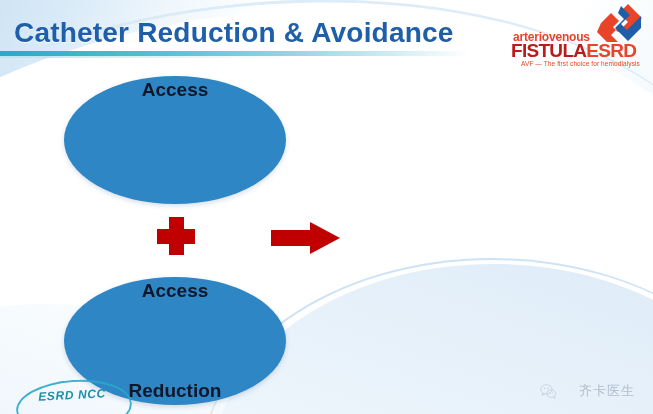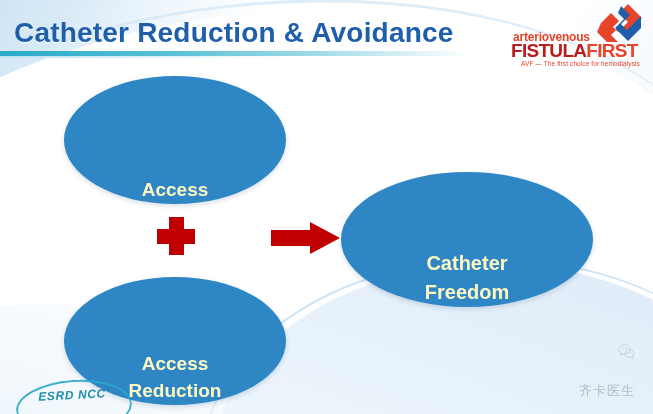--- a/index.html
+++ b/index.html
@@ -180,22 +180,22 @@
   }
 
   
   .ellipse {
     position: absolute;
     border-radius: 50%;
     background: #2e86c5;
     display: flex;
     flex-direction: column;
     align-items: center;
-    justify-content: flex-end;
-    color: #fef9c3;
+    justify-content: space-between;
+    color: #0f172a;
     font-weight: bold;
     text-align: center;
     line-height: 1.45;
     box-shadow: 0 2px 5px rgba(20,70,120,.18);
   }
   .ellipse .ln { display: block; }
 
   #ellipse-access-planning {
     left: 64px;
     top: 76px;
@@ -296,21 +296,20 @@
 
   
   .watermark {
     position: absolute;
     right: 18px;
     bottom: 14px;
     display: flex;
     align-items: flex-end;
     gap: 22px;
     opacity: .45;
-    flex-direction: column;
   }
   .wm-icon { width: 17px; height: 17px; }
   .wm-text {
     font-size: 13px;
     color: #6f8294;
     letter-spacing: 1px;
     white-space: nowrap;
   }
 </style>
 </head>
@@ -329,38 +328,34 @@
   <div class="title-rule"></div>
   <div class="title-rule-2"></div>
 
   <div class="ff-logo">
     <svg class="ff-mark" viewBox="0 0 46 40">
       <path d="M4 19 L14 9 L22 17 L16 23 L21 28 L31 18 L22 9 L31 0 L45 14 L27 32 L20 25 L14 31 L21 38 L10 38 L0 28 Z" fill="#e8442a"></path>
       <path d="M24 2 L33 11 L24 20 L30 26 L44 12 L44 24 L31 37 L18 24 L27 15 L21 9 Z" fill="#1f5fa9"></path>
     </svg>
     <div class="ff-arterio">arteriovenous</div>
     <div class="ff-word">
-      <span class="fistula">FISTULA</span><span class="first">FIRST</span>
+      <span class="fistula">FISTULA</span><span class="first">ESRD</span>
     </div>
     <div class="ff-tag">AVF — The first choice for hemodialysis</div>
   </div>
 
   <div class="ellipse" id="ellipse-access-planning">
     <span class="ln">Access</span>
   </div>
 
   <div class="ellipse" id="ellipse-access-monitoring">
     <span class="ln">Access</span>
     <span class="ln">Reduction</span>
   </div>
 
-  <div class="ellipse" id="ellipse-catheter-freedom">
-    <span class="ln">Catheter</span>
-    <span class="ln">Freedom</span>
-  </div>
 
   <div class="plus">
     <span class="h"></span>
     <span class="v"></span>
   </div>
 
   <div class="arrow">
     <span class="shaft"></span>
     <span class="head"></span>
   </div>

